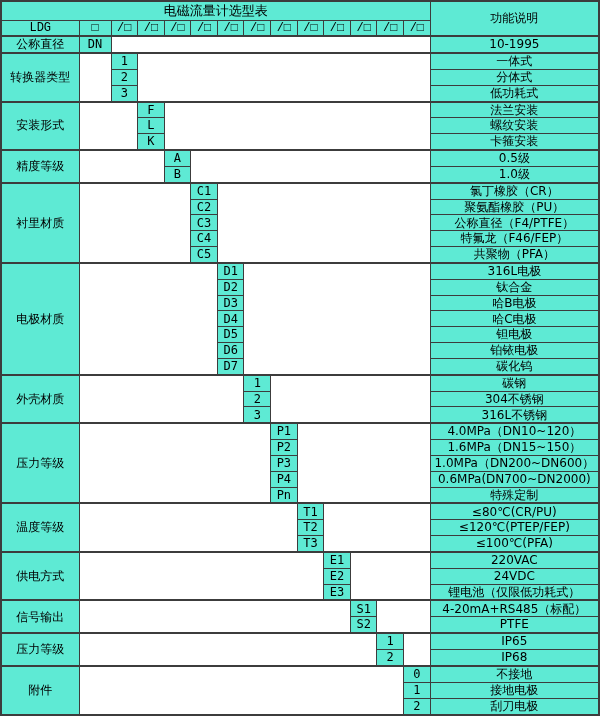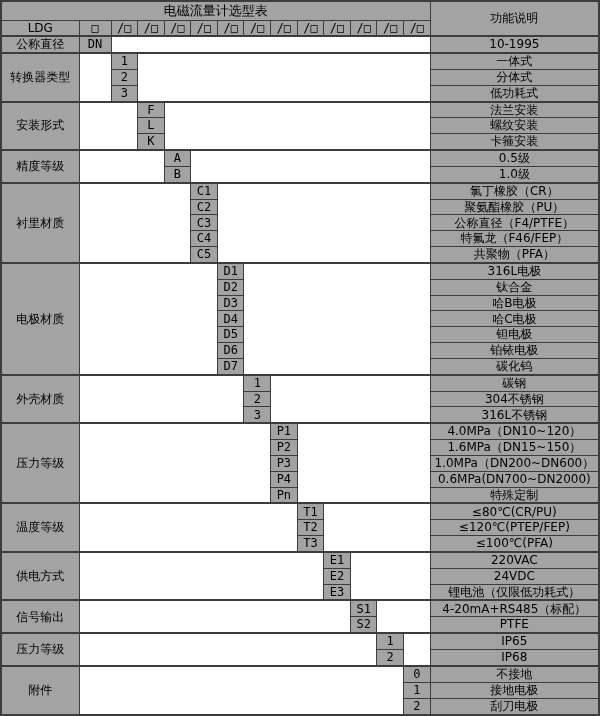--- a/index.html
+++ b/index.html
@@ -1,36 +1,36 @@
 <!DOCTYPE html>
 <html><head>
 <meta charset="utf-8">
 <style>
   html,body{margin:0;padding:0;background:#fff;}
-  .screen{width:600px;height:716px;background:#a3a3a3;overflow:hidden;}
+  .screen{width:600px;height:716px;background:#5eead4;overflow:hidden;}
   table.sel{
     border-collapse:collapse;
     table-layout:fixed;
     width:600px;height:716px;
     border:2px solid #3c3c3c;
     font-family:"DejaVu Sans",sans-serif;
     color:#000;
   }
   table.sel td{
     border:1px solid #3c3c3c;
     padding:0;
     font-size:12px;
     line-height:1.05;
     text-align:center;
     vertical-align:middle;
     white-space:nowrap;
     overflow:hidden;
   }
   tr.title-row td{height:18px;}
-  tr.ldg-row td{height:14px;}
+  tr.ldg-row td{height:14px;font-family:Liberation Mono, monospace;}
   table.sel td.title{font-size:13px;}
   tr.group-start td{border-top:2px solid #3c3c3c;}
   td.desc, td.desc-head{border-left:2px solid #3c3c3c;}
   td.left{text-align:left;padding-left:3px;}
   td.pad{padding-left:9px;}
   td.code{font-family:"DejaVu Sans Mono","DejaVu Sans",sans-serif;font-size:12px;}
   td.spacer{background:#fff;}
 </style>
 </head>
 <body>

